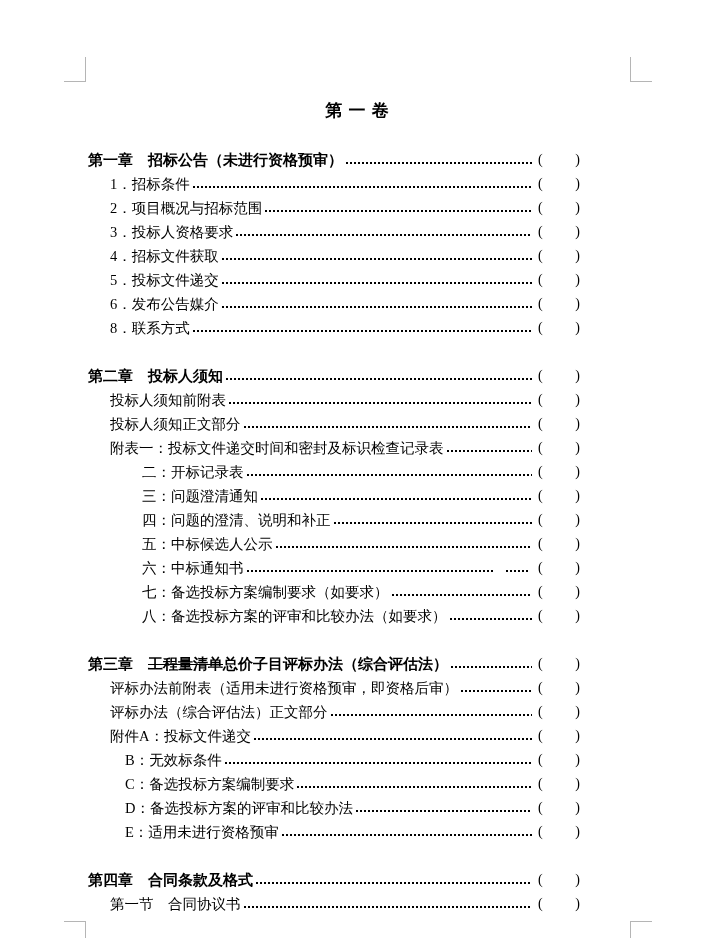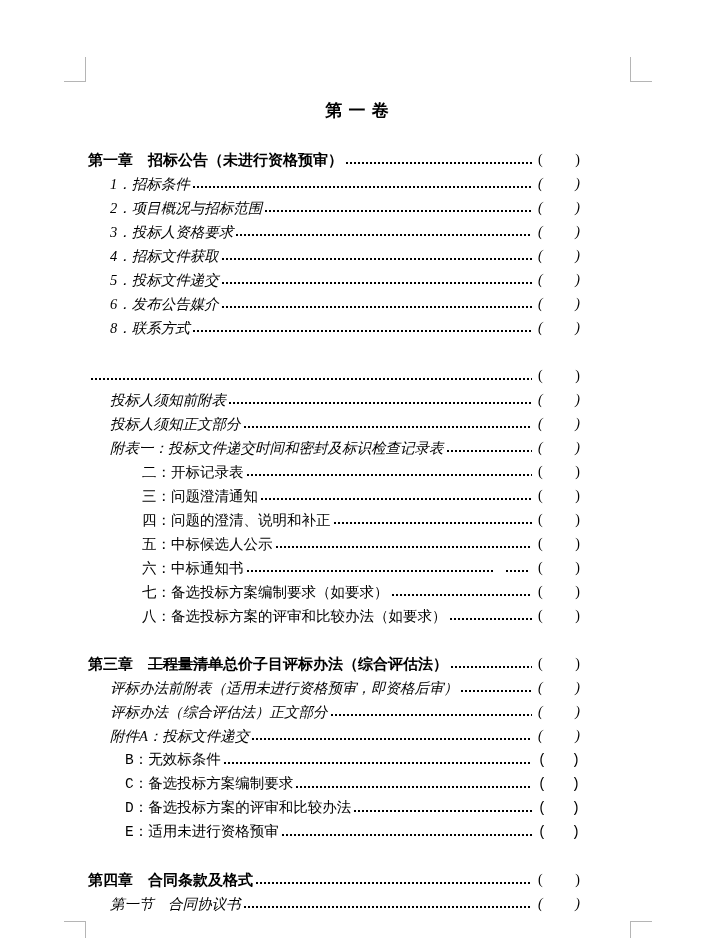--- a/index.html
+++ b/index.html
@@ -26,23 +26,23 @@
     line-height:24px;
   }
   .toc{
     position:absolute;left:88px;top:148px;width:492px;
     font-size:14.5px;line-height:24px;
   }
   .section{margin-bottom:24px;}
   .section:last-child{margin-bottom:0;}
   .row{display:flex;align-items:flex-start;white-space:nowrap;}
   .row.bold{font-weight:bold;font-size:15px;}
-  .row.lv1{padding-left:22px;font-style:italic;}
+  .row.lv1{padding-left:22px;}
   .row.lv2{padding-left:54px;}
-  .row.lv3{padding-left:37px;font-family:Liberation Mono, monospace;}
+  .row.lv3{padding-left:37px;}
   .label{flex:0 0 auto;}
   .strike{text-decoration:line-through;}
   .leader{
     flex:1 1 auto;
     height:2px;align-self:center;
     margin:5px 6px 0 3px;
     background:repeating-linear-gradient(90deg,#000 0,#000 2px,transparent 2px,transparent 4px);
     min-width:10px;
   }
   .leader.short-gap{margin-right:12px;}
@@ -127,20 +127,21 @@
           <span class="label"><span>8．联系方式</span></span>
           <span class="leader"></span>
           <span class="page-no">
             <span>(</span>
             <span>)</span>
           </span>
         </div>
       </div>
       <div class="section">
         <div class="row lv0 bold">
+          <span class="label"><span>第二章　投标人须知</span></span>
           <span class="leader"></span>
           <span class="page-no">
             <span>(</span>
             <span>)</span>
           </span>
         </div>
         <div class="row lv1">
           <span class="label"><span>投标人须知前附表</span></span>
           <span class="leader"></span>
           <span class="page-no">

